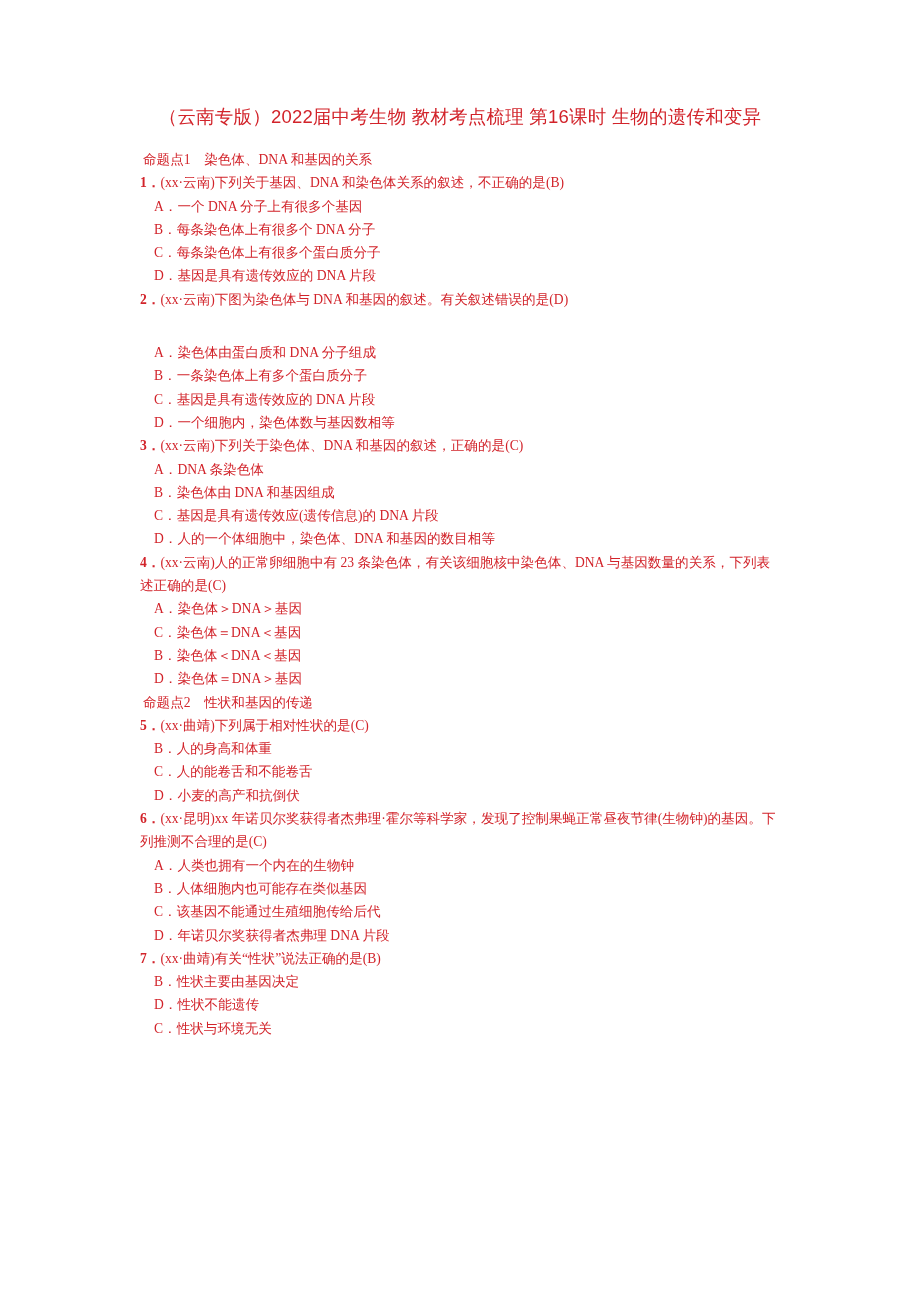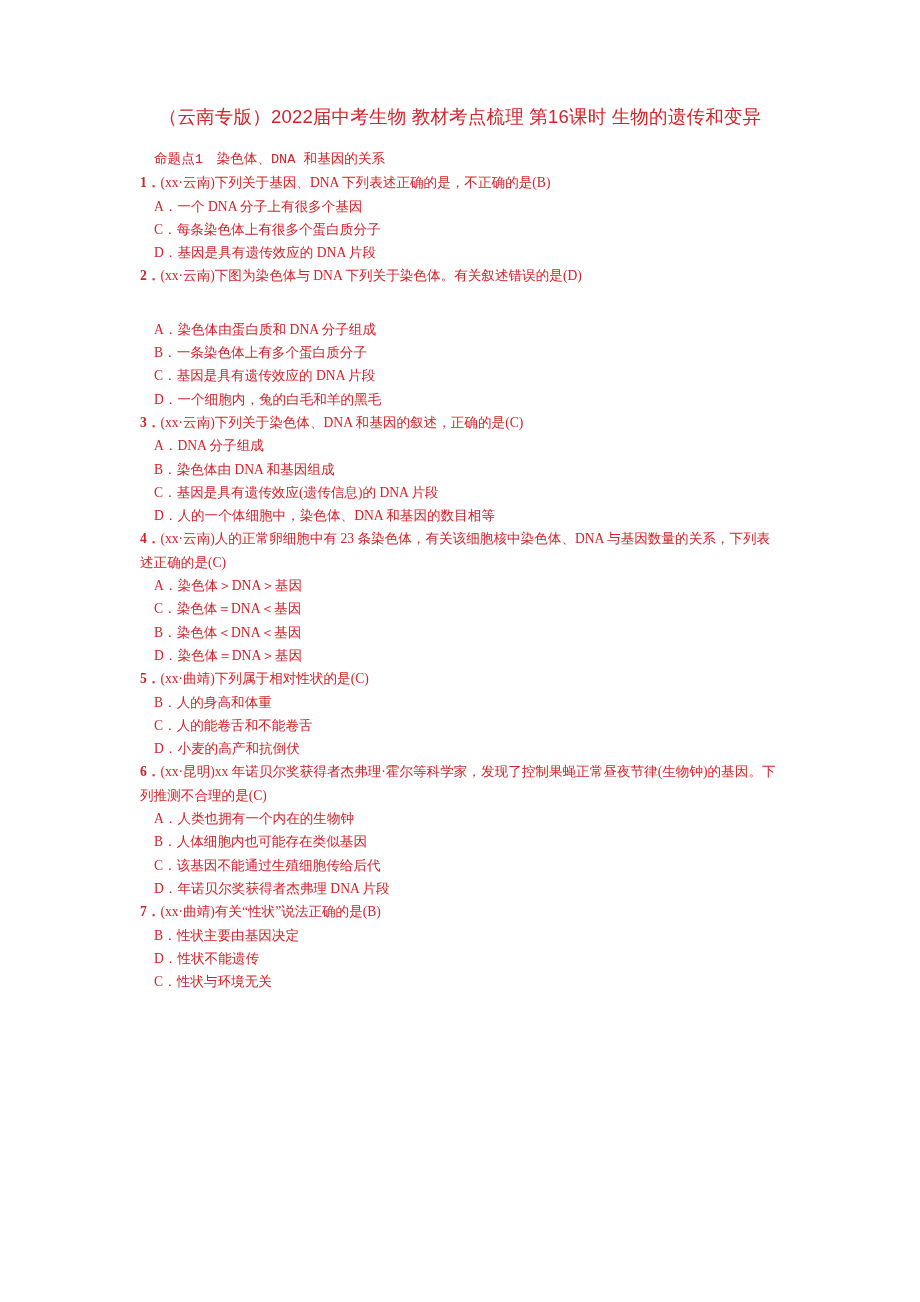--- a/index.html
+++ b/index.html
@@ -29,23 +29,22 @@
     font-weight: normal;
     margin: 0 0 14px 0;
     letter-spacing: 0.2px;
   }
   .body-block {
     font-size: 13.6px;
     line-height: 23.3px;
     color: #d2232a;
   }
   .sec-head {
-    margin-left: 14px;
+    margin-left: 3px;
     white-space: pre;
-    font-family: Liberation Mono, monospace;
   }
   .q-wrap {
     margin-left: 0;
     text-indent: 0;
   }
   .opt {
     margin-left: 14px;
   }
   .bold-n {
     font-weight: bold;
@@ -56,40 +55,42 @@
 </style>
 </head>
 <body>
 
 <div class="page">
 
   <h1 class="doc-title">（云南专版）2022届中考生物 教材考点梳理 第16课时 生物的遗传和变异</h1>
 
   <div class="body-block" id="content">
       <div class="sec-head">命题点1　染色体、DNA 和基因的关系</div>
-      <div class="q-wrap"><span class="bold-n">1．</span><span>(xx·云南)下列关于基因、DNA 下列表述正确的是，不正确的是(B)</span></div>
+      <div class="q-wrap"><span class="bold-n">1．</span><span>(xx·云南)下列关于基因、DNA 和染色体关系的叙述，不正确的是(B)</span></div>
       <div class="opt">A．一个 DNA 分子上有很多个基因</div>
+      <div class="opt">B．每条染色体上有很多个 DNA 分子</div>
       <div class="opt">C．每条染色体上有很多个蛋白质分子</div>
       <div class="opt">D．基因是具有遗传效应的 DNA 片段</div>
-      <div class="q-wrap"><span class="bold-n">2．</span><span>(xx·云南)下图为染色体与 DNA 下列关于染色体。有关叙述错误的是(D)</span></div>
+      <div class="q-wrap"><span class="bold-n">2．</span><span>(xx·云南)下图为染色体与 DNA 和基因的叙述。有关叙述错误的是(D)</span></div>
       <div class="spacer-figure"></div>
       <div class="opt">A．染色体由蛋白质和 DNA 分子组成</div>
       <div class="opt">B．一条染色体上有多个蛋白质分子</div>
       <div class="opt">C．基因是具有遗传效应的 DNA 片段</div>
-      <div class="opt">D．一个细胞内，兔的白毛和羊的黑毛</div>
+      <div class="opt">D．一个细胞内，染色体数与基因数相等</div>
       <div class="q-wrap"><span class="bold-n">3．</span><span>(xx·云南)下列关于染色体、DNA 和基因的叙述，正确的是(C)</span></div>
-      <div class="opt">A．DNA 分子组成</div>
+      <div class="opt">A．DNA 条染色体</div>
       <div class="opt">B．染色体由 DNA 和基因组成</div>
       <div class="opt">C．基因是具有遗传效应(遗传信息)的 DNA 片段</div>
       <div class="opt">D．人的一个体细胞中，染色体、DNA 和基因的数目相等</div>
       <div class="q-wrap"><span class="bold-n">4．</span><span>(xx·云南)人的正常卵细胞中有 23 条染色体，有关该细胞核中染色体、DNA 与基因数量的关系，下列表述正确的是(C)</span></div>
       <div class="opt">A．染色体＞DNA＞基因</div>
       <div class="opt">C．染色体＝DNA＜基因</div>
       <div class="opt">B．染色体＜DNA＜基因</div>
       <div class="opt">D．染色体＝DNA＞基因</div>
+      <div class="sec-head">命题点2　性状和基因的传递</div>
       <div class="q-wrap"><span class="bold-n">5．</span><span>(xx·曲靖)下列属于相对性状的是(C)</span></div>
       <div class="opt">B．人的身高和体重</div>
       <div class="opt">C．人的能卷舌和不能卷舌</div>
       <div class="opt">D．小麦的高产和抗倒伏</div>
       <div class="q-wrap"><span class="bold-n">6．</span><span>(xx·昆明)xx 年诺贝尔奖获得者杰弗理·霍尔等科学家，发现了控制果蝇正常昼夜节律(生物钟)的基因。下列推测不合理的是(C)</span></div>
       <div class="opt">A．人类也拥有一个内在的生物钟</div>
       <div class="opt">B．人体细胞内也可能存在类似基因</div>
       <div class="opt">C．该基因不能通过生殖细胞传给后代</div>
       <div class="opt">D．年诺贝尔奖获得者杰弗理 DNA 片段</div>
       <div class="q-wrap"><span class="bold-n">7．</span><span>(xx·曲靖)有关“性状”说法正确的是(B)</span></div>

